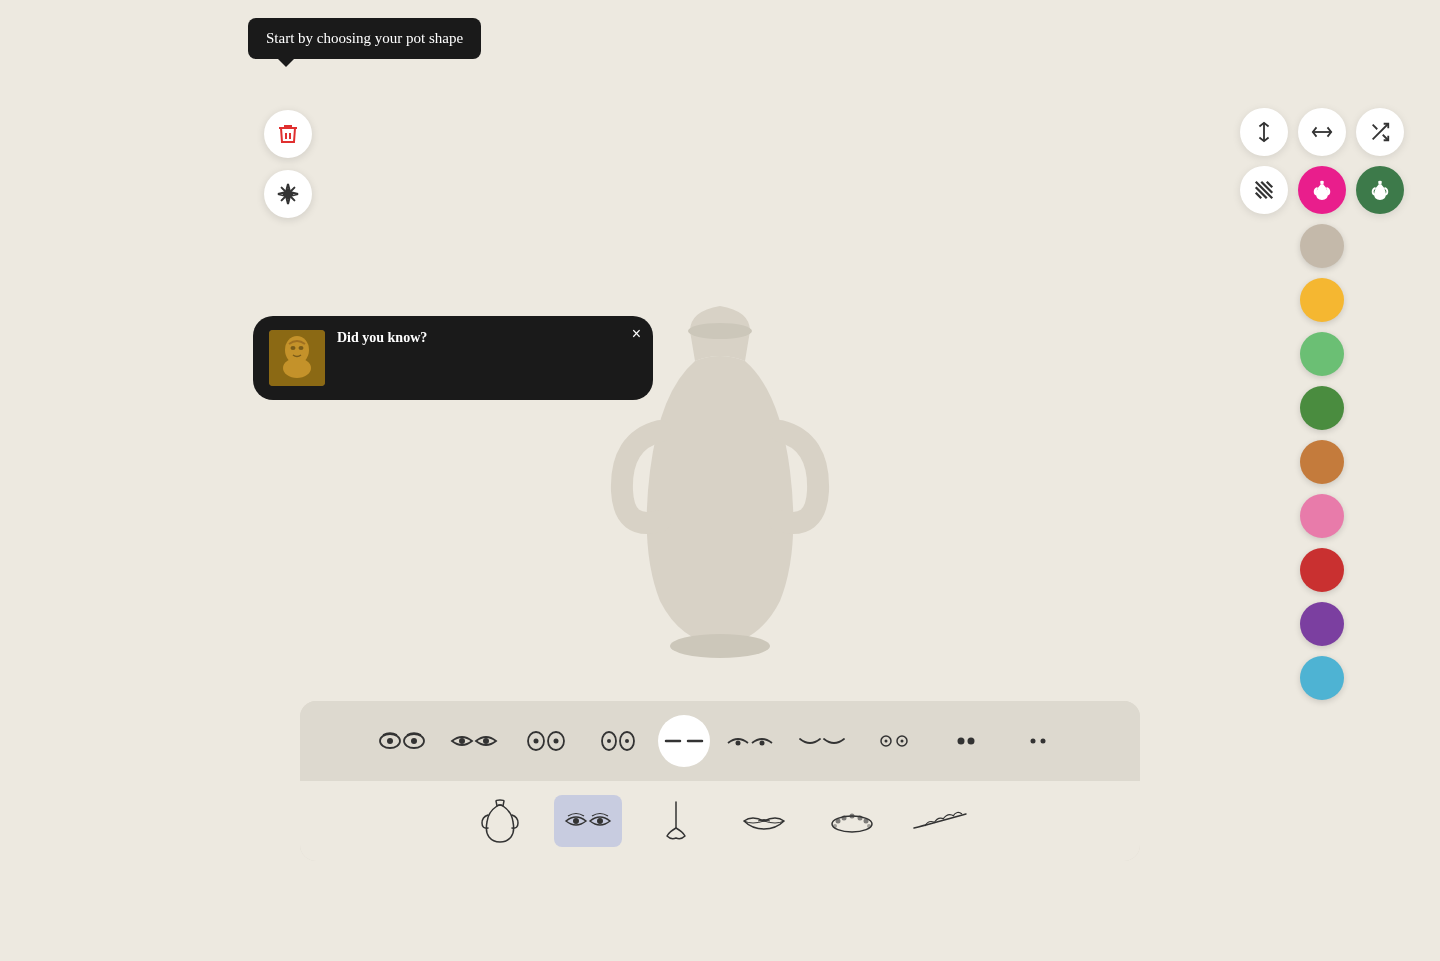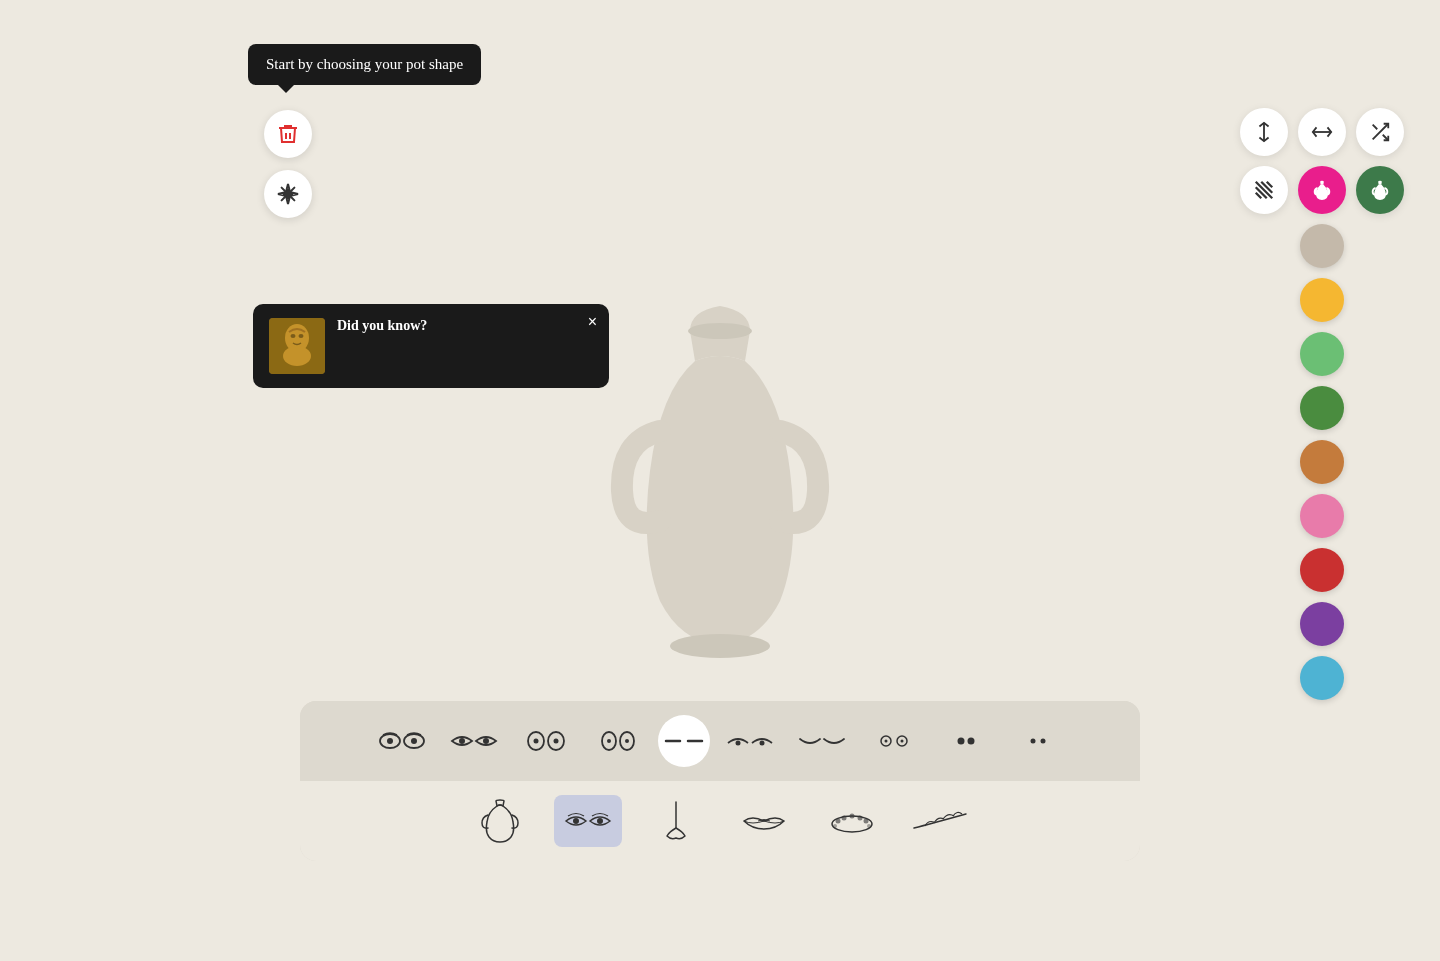--- a/index.html
+++ b/index.html
@@ -8,21 +8,21 @@
       font-family: 'Georgia', serif;
       width: 1440px;
       height: 961px;
       overflow: hidden;
       position: relative;
     }
 
     
     .tooltip {
       position: absolute;
-      top: 44px;
+      top: 18px;
       left: 248px;
       background: #1a1a1a;
       color: #fff;
       padding: 12px 18px;
       border-radius: 8px;
       font-size: 15px;
       white-space: nowrap;
       z-index: 10;
     }
     .tooltip::after {
@@ -58,26 +58,26 @@
     }
     .tool-btn svg {
       width: 24px;
       height: 24px;
     }
 
     
     .did-you-know {
       position: absolute;
       left: 253px;
-      top: 304px;
+      top: 316px;
       background: #1a1a1a;
       color: #fff;
-      border-radius: 10px;
+      border-radius: 20px;
       padding: 14px 16px;
-      width: 356px;
+      width: 400px;
       z-index: 20;
       display: flex;
       align-items: flex-start;
       gap: 12px;
     }
     .did-you-know-img {
       width: 56px;
       height: 56px;
       border-radius: 4px;
       background: #7a5c2e;

